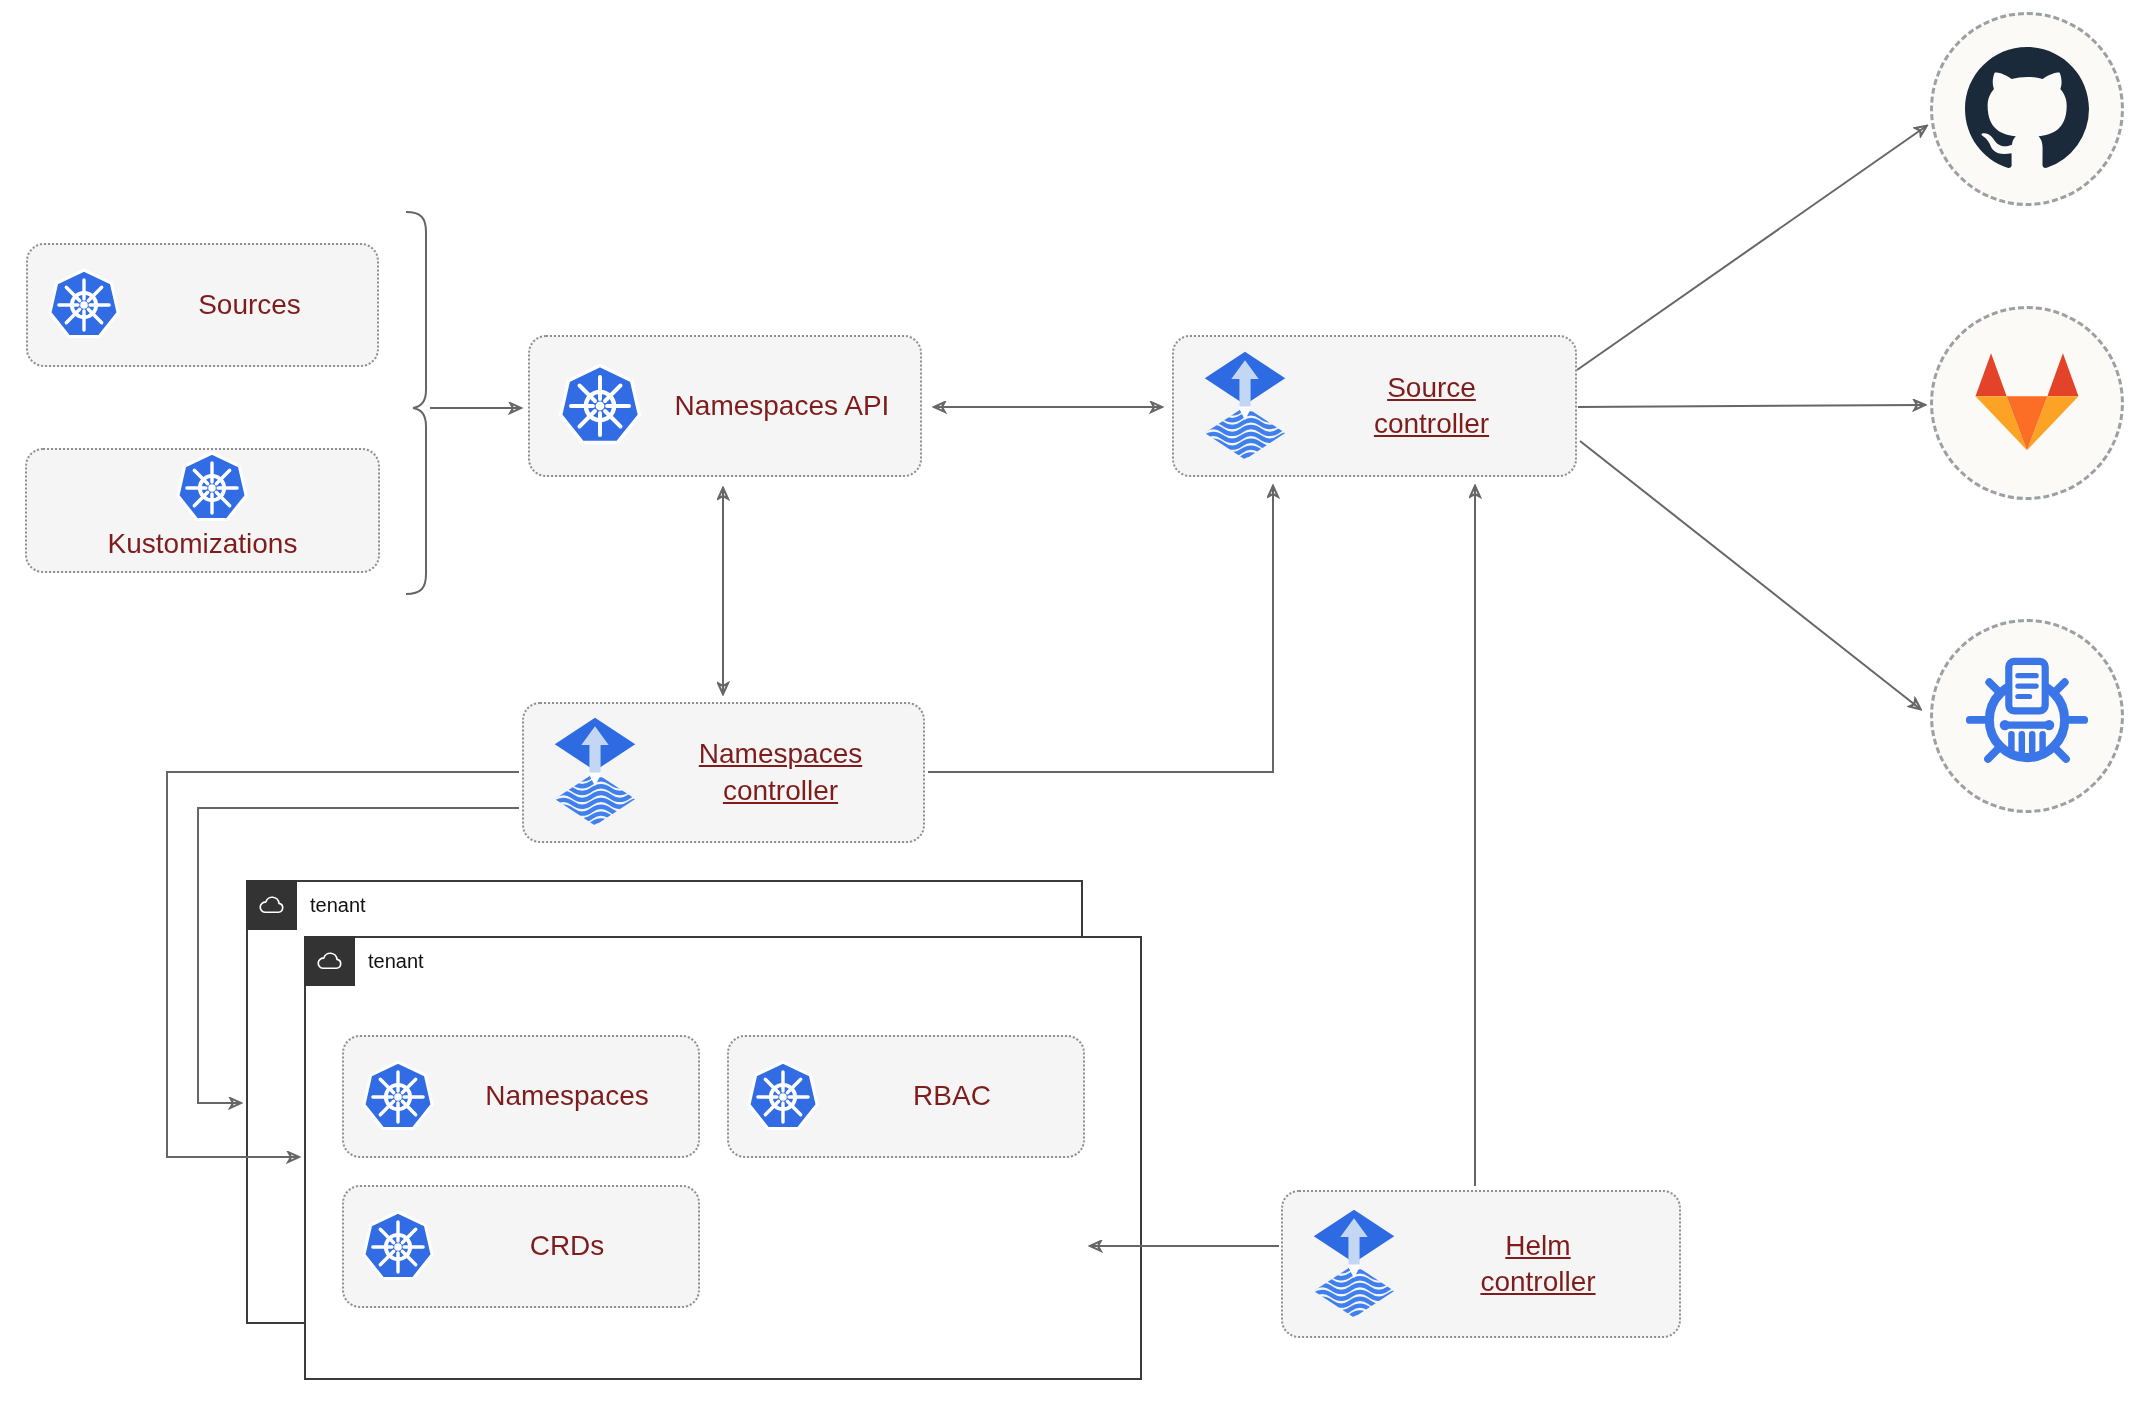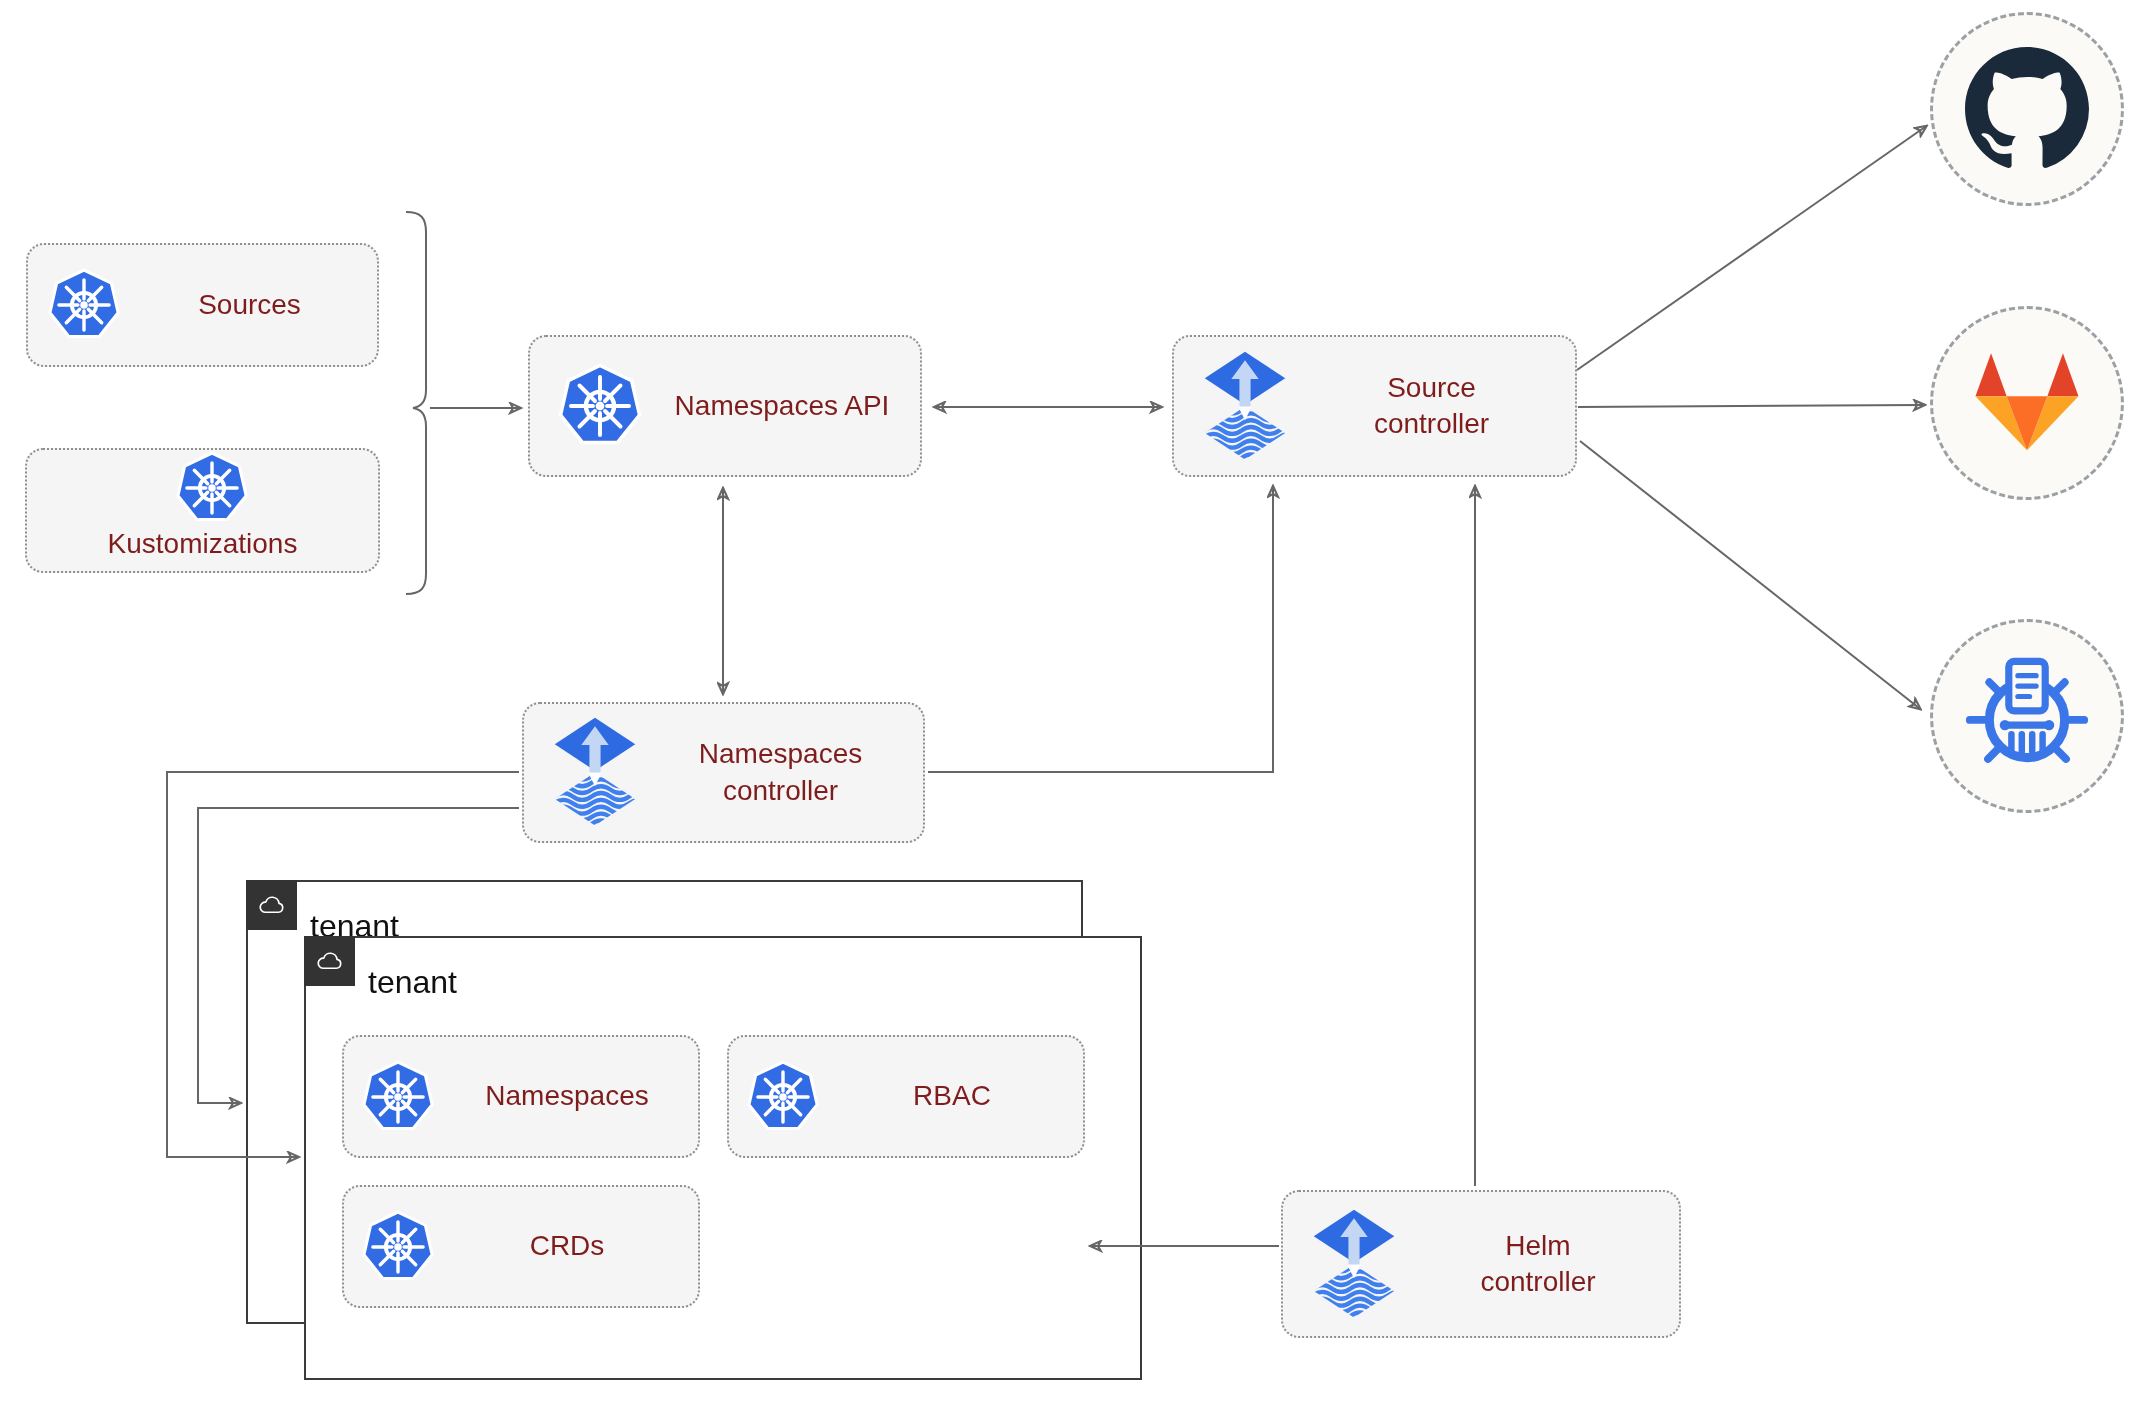--- a/index.html
+++ b/index.html
@@ -25,32 +25,32 @@
   }
   .node{
     position:absolute;box-sizing:border-box;
     background:var(--node-fill);
     border:2px dotted #8f8f8f;border-radius:18px;
     display:flex;align-items:center;
   }
   .node-label{
     flex:1;text-align:center;font-size:28px;color:#7f1d1d;line-height:1.3;
   }
-  .node-label.narrow{max-width:190px;margin:0 auto;}
+  .node-label.narrow{max-width:190px;margin:0 auto;text-decoration:underline;}
   .icn{flex:0 0 auto;}
   .tenant{
     position:absolute;box-sizing:border-box;background:#ffffff;border:2px solid #3b3b3b;
   }
   .tab{
     position:absolute;width:51px;height:50px;background:var(--tenant-tab);
     display:flex;align-items:center;justify-content:center;
   }
   .tenant-label{
     position:absolute;height:50px;display:flex;align-items:center;
-    font-size:32px;color:#111111;margin-top:21px;
+    font-size:20px;color:#111111;
   }
   .endpoint{
     position:absolute;width:194px;height:194px;border-radius:50%;
     box-sizing:border-box;border:3px dashed #9aa0a3;background:var(--endpoint-fill);
     display:flex;align-items:center;justify-content:center;
   }
   #connectors{
     position:absolute;left:0;top:0;width:2144px;height:1407px;pointer-events:none;
   }
   #connectors path, #connectors polyline{

